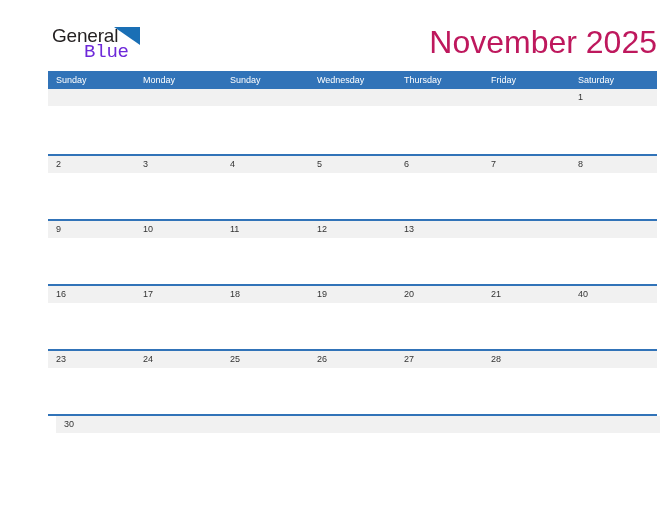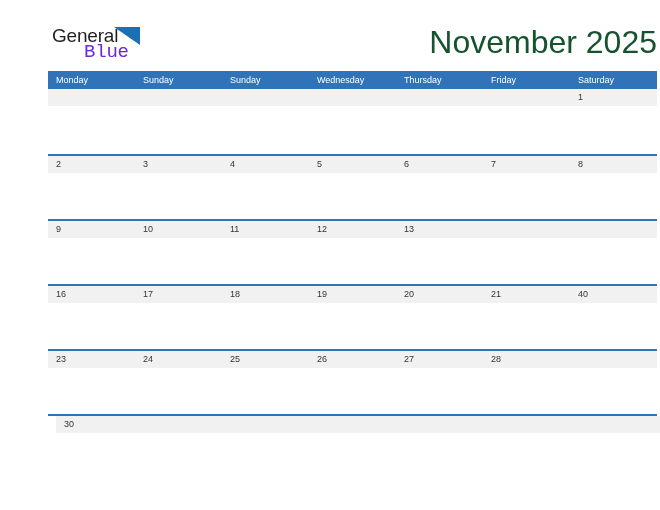--- a/index.html
+++ b/index.html
@@ -67,21 +67,21 @@
     font-family: Liberation Mono, monospace;
   }
 
   .cal-title {
     position: absolute;
     right: 0;
     top: 0px;
     font-size: 32px;
     line-height: 40px;
     font-weight: 400;
-    color: #14532d;
+    color: #be185d;
     letter-spacing: 0px;
     white-space: nowrap;
     font-family: "Liberation Sans", sans-serif;
   }
 
   
   .calendar {
     position: absolute;
     left: 24px;
     top: 71px;
@@ -163,22 +163,22 @@
       <span class="logo-blue">Blue</span>
     </div>
 
     <div class="cal-title">November 2025</div>
 
   </div>
 
   <div class="calendar">
 
     <div class="weekday-row">
+      <div class="weekday-cell">Sunday</div>
       <div class="weekday-cell">Monday</div>
-      <div class="weekday-cell">Sunday</div>
       <div class="weekday-cell">Sunday</div>
       <div class="weekday-cell">Wednesday</div>
       <div class="weekday-cell">Thursday</div>
       <div class="weekday-cell">Friday</div>
       <div class="weekday-cell">Saturday</div>
     </div>
 
     <div class="week-row first">
       <div class="day-band">
         <div class="day-cell"></div>

